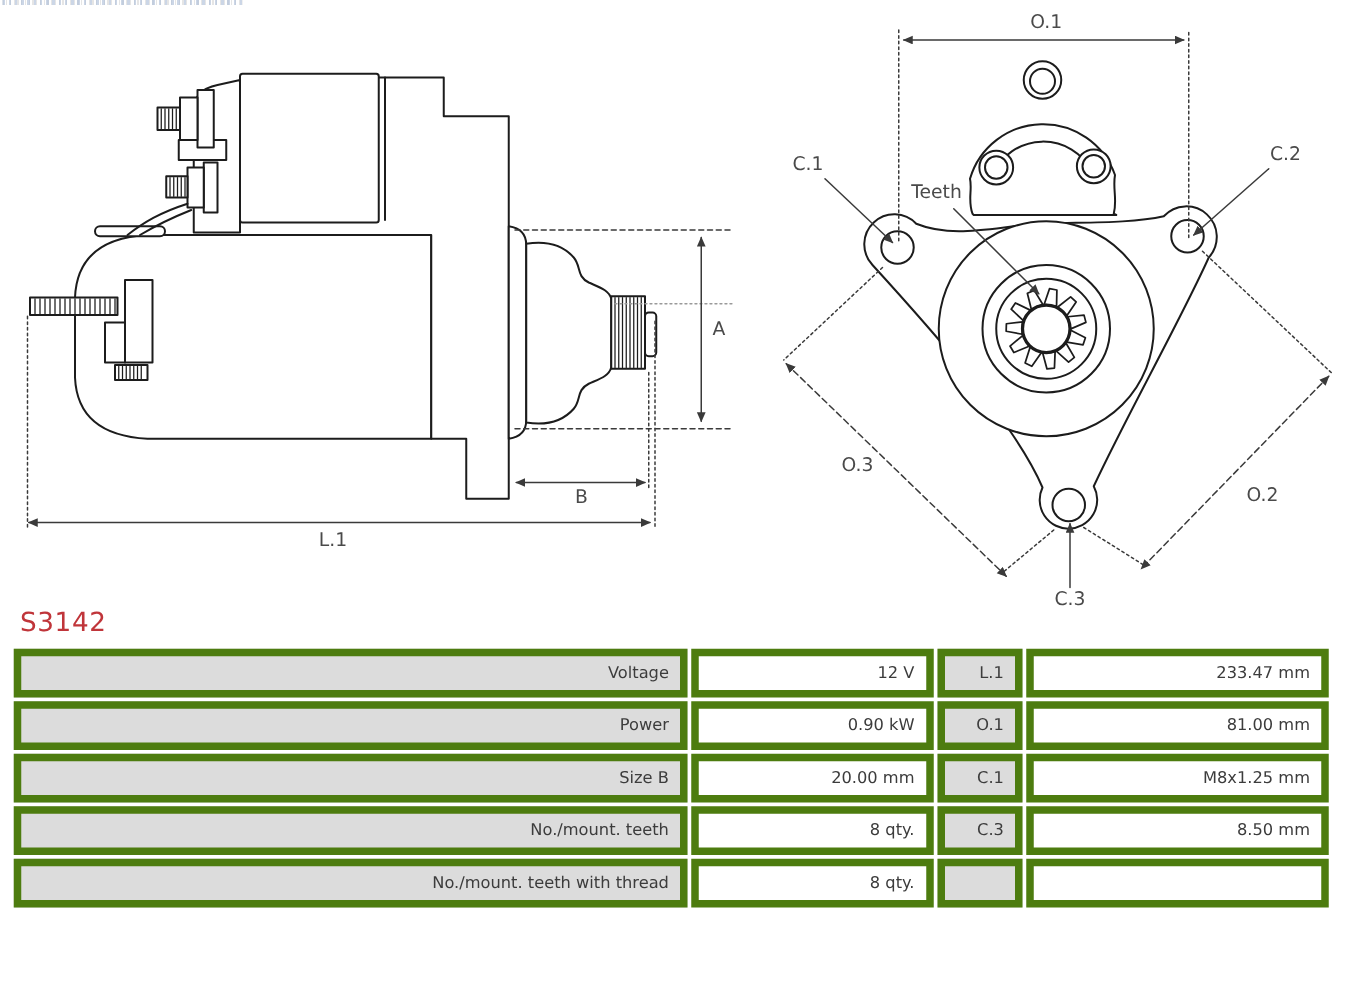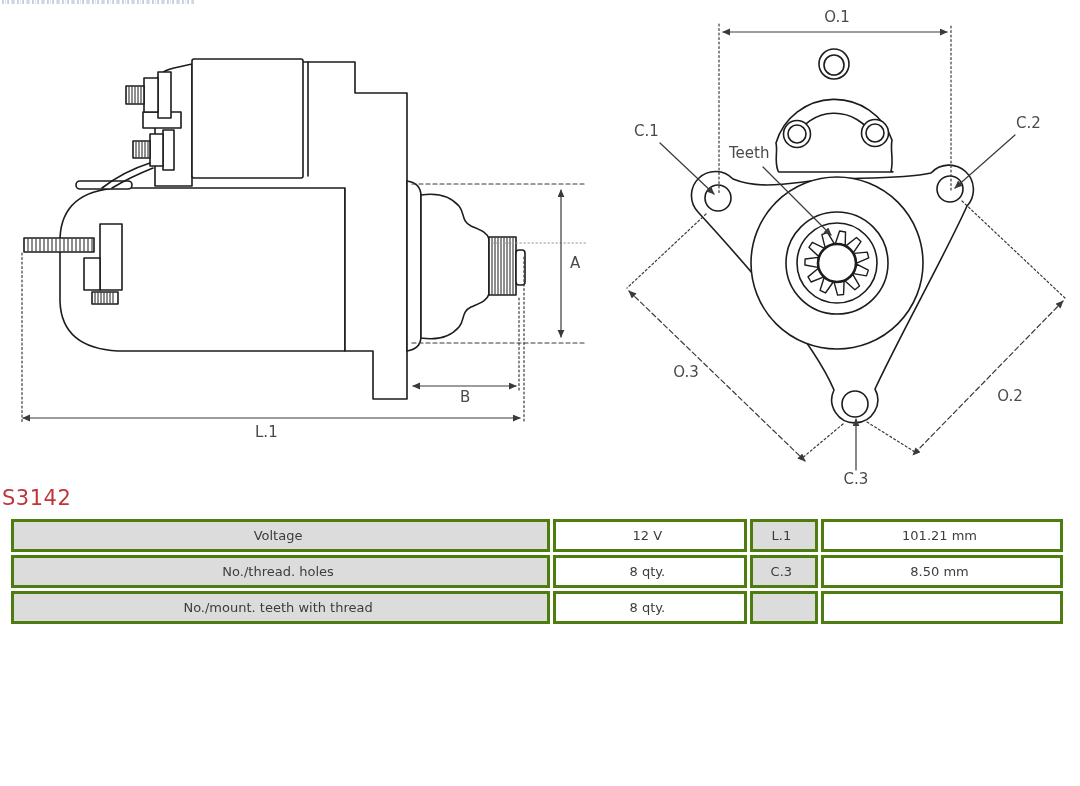--- a/index.html
+++ b/index.html
@@ -9,31 +9,31 @@
   }
   .logo-strip{
     position:absolute;left:2px;top:0;width:192px;height:4px;opacity:.55;
     background:
       repeating-linear-gradient(90deg,rgba(110,140,185,.65) 0 2px,rgba(255,255,255,0) 2px 5px),
       repeating-linear-gradient(90deg,rgba(150,150,150,.45) 0 1px,rgba(255,255,255,0) 1px 3px);
   }
   .drawings{position:absolute;left:0;top:0;}
   .dim-text{font-size:15px;fill:#4a4a4a;}
   .product-code{
-    position:absolute;left:2px;top:486px;
+    position:absolute;left:16px;top:486px;
     font-size:21px;color:#c0353a;letter-spacing:.5px;
   }
   table.spec{
     position:absolute;left:8px;top:516px;width:1058px;
     border-collapse:separate;border-spacing:3px;table-layout:fixed;
     background:#ffffff;
   }
   table.spec td{
     height:27px;font-size:13px;color:#3c3c3c;
-    border:3px solid #4d7c0f;padding:0 9px 0 4px;text-align:center;
+    border:6px solid #4d7c0f;padding:0 9px 0 4px;text-align:right;
     white-space:nowrap;overflow:hidden;
   }
   td.lbl{background:#dcdcdc;}
   td.val{background:#ffffff;margin-top:32px;}
 </style>
 </head>
 <body>
 
 <div class="logo-strip"></div>
 
@@ -187,24 +187,36 @@
       <col style="width:535px">
       <col style="width:192px">
       <col style="width:68px">
       <col style="width:240px">
     </colgroup>
   <tbody>
     <tr>
       <td class="lbl">Voltage</td>
       <td class="val">12 V</td>
       <td class="lbl">L.1</td>
-      <td class="val">101.21 mm</td>
-    </tr>
-    <tr>
-      <td class="lbl">No./thread. holes</td>
+      <td class="val">233.47 mm</td>
+    </tr>
+    <tr>
+      <td class="lbl">Power</td>
+      <td class="val">0.90 kW</td>
+      <td class="lbl">O.1</td>
+      <td class="val">81.00 mm</td>
+    </tr>
+    <tr>
+      <td class="lbl">Size B</td>
+      <td class="val">20.00 mm</td>
+      <td class="lbl">C.1</td>
+      <td class="val">M8x1.25 mm</td>
+    </tr>
+    <tr>
+      <td class="lbl">No./mount. teeth</td>
       <td class="val">8 qty.</td>
       <td class="lbl">C.3</td>
       <td class="val">8.50 mm</td>
     </tr>
     <tr>
       <td class="lbl">No./mount. teeth with thread</td>
       <td class="val">8 qty.</td>
       <td class="lbl"></td>
       <td class="val"></td>
     </tr>

